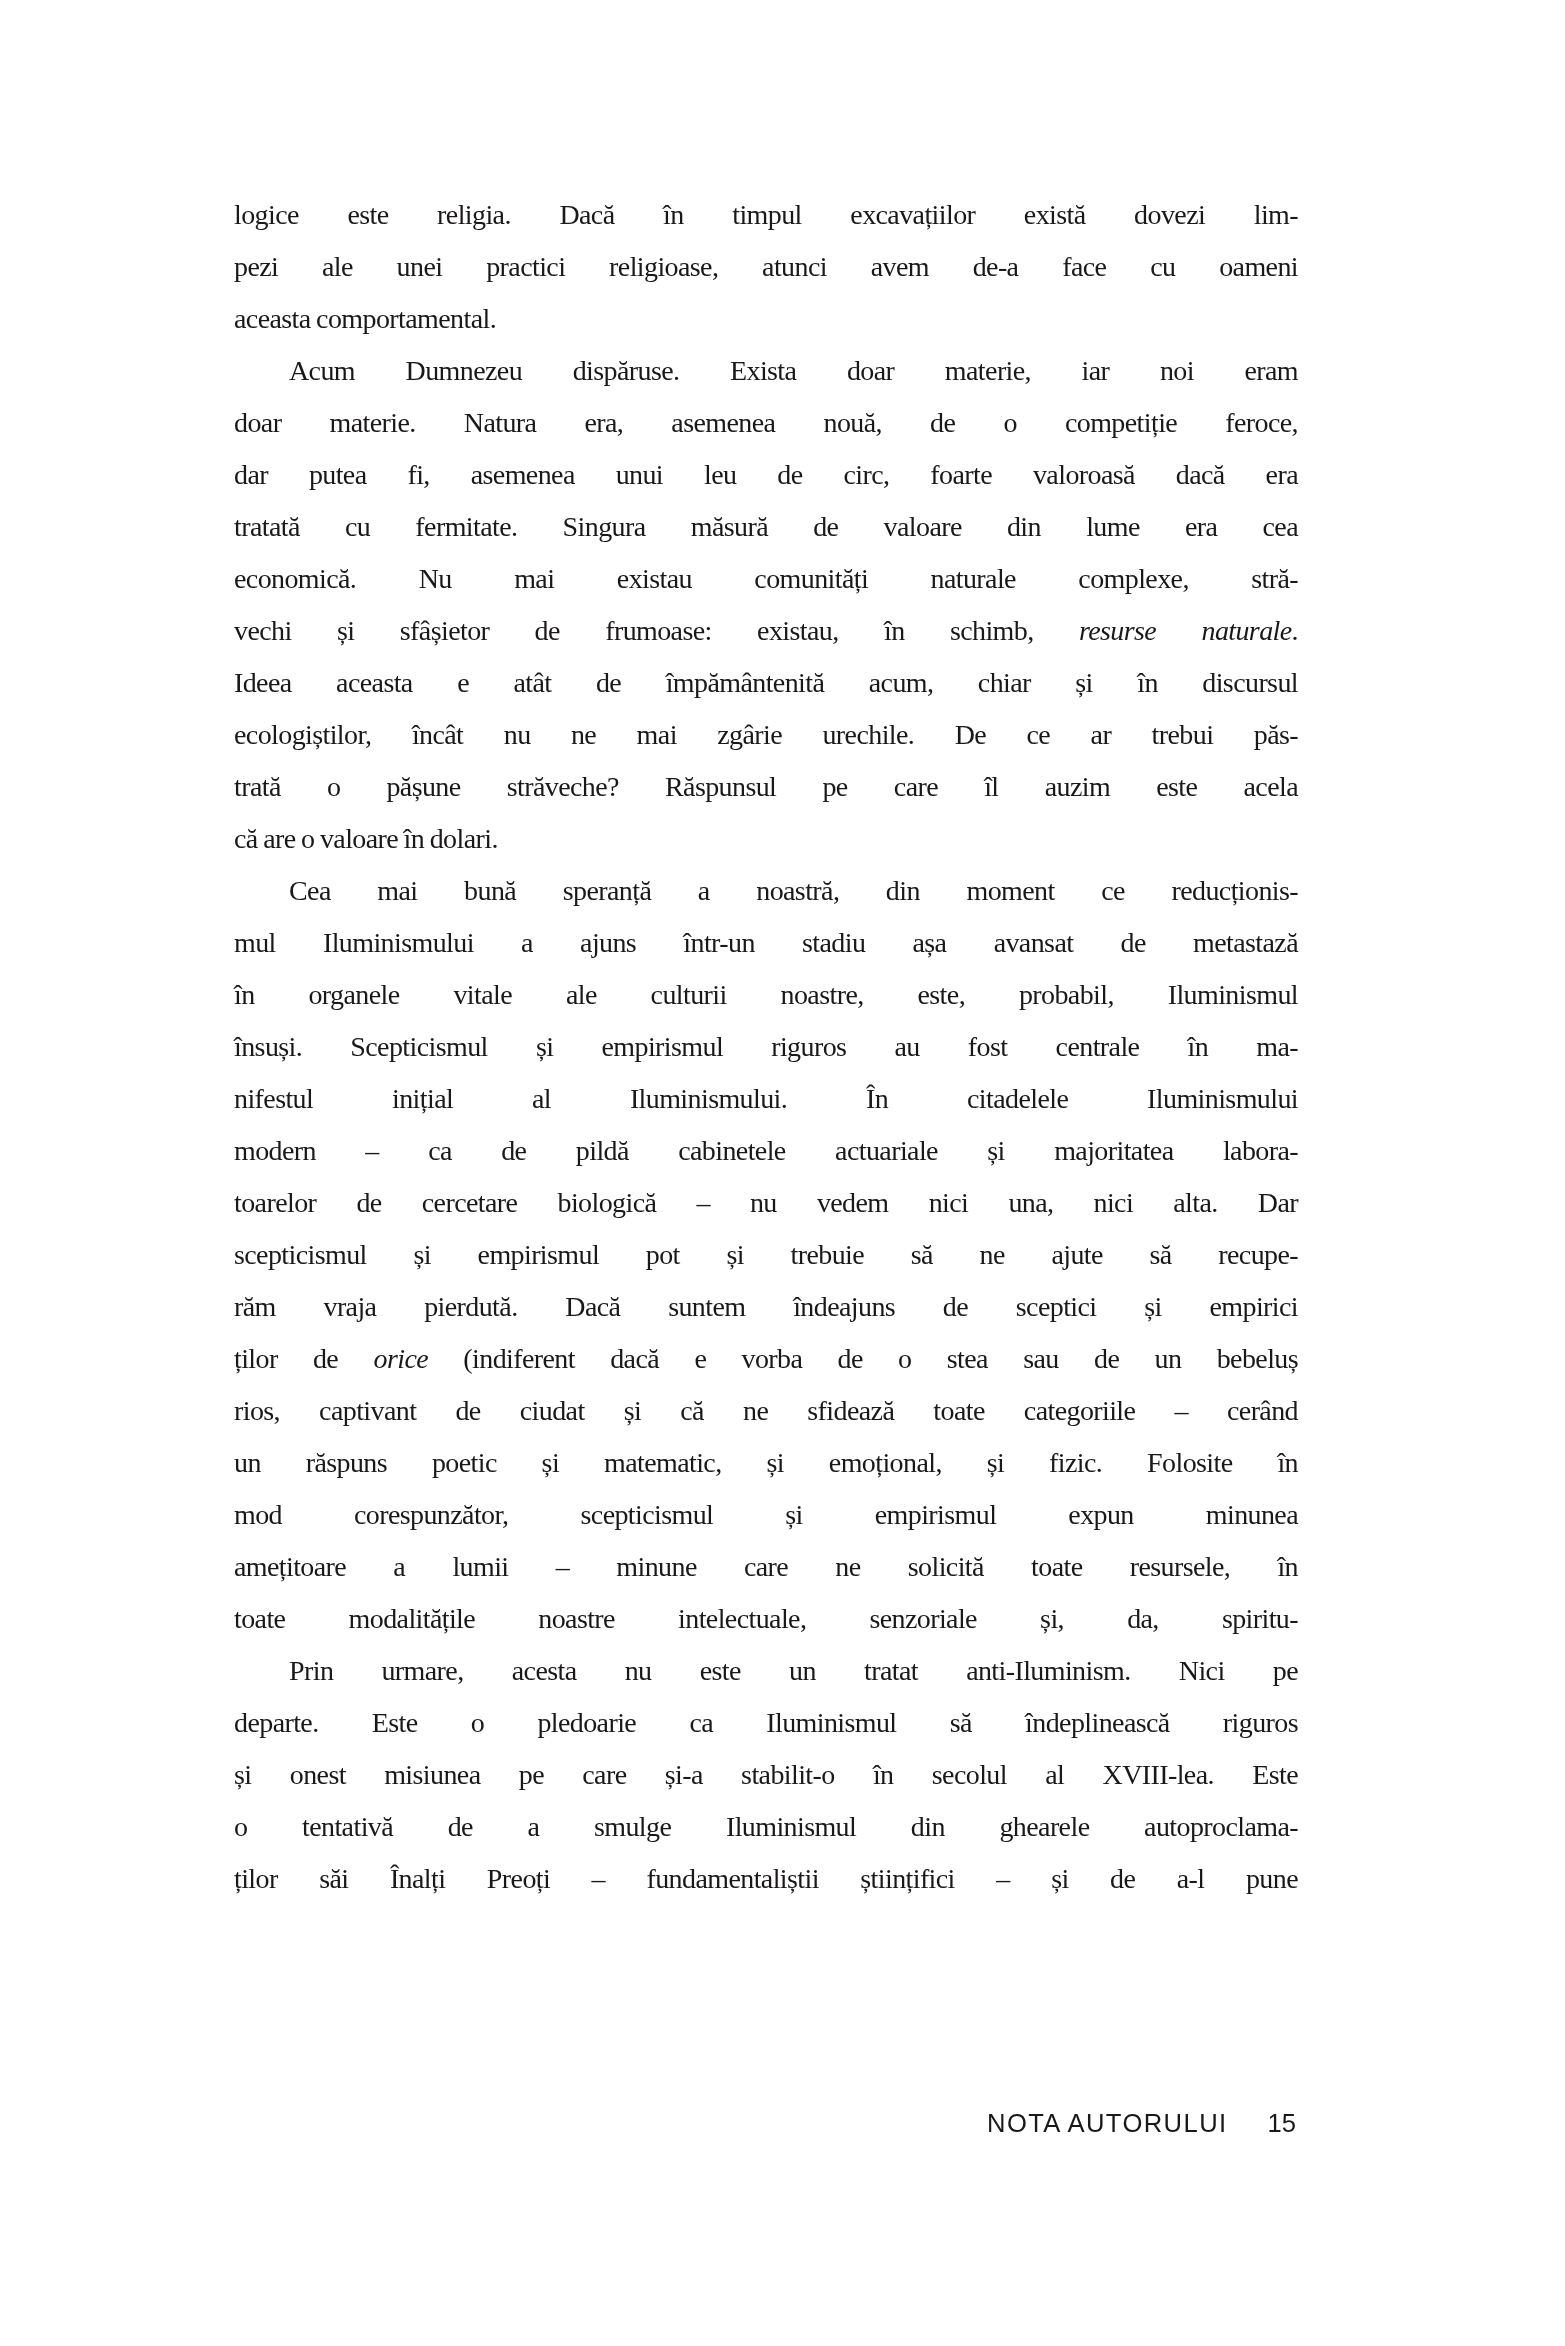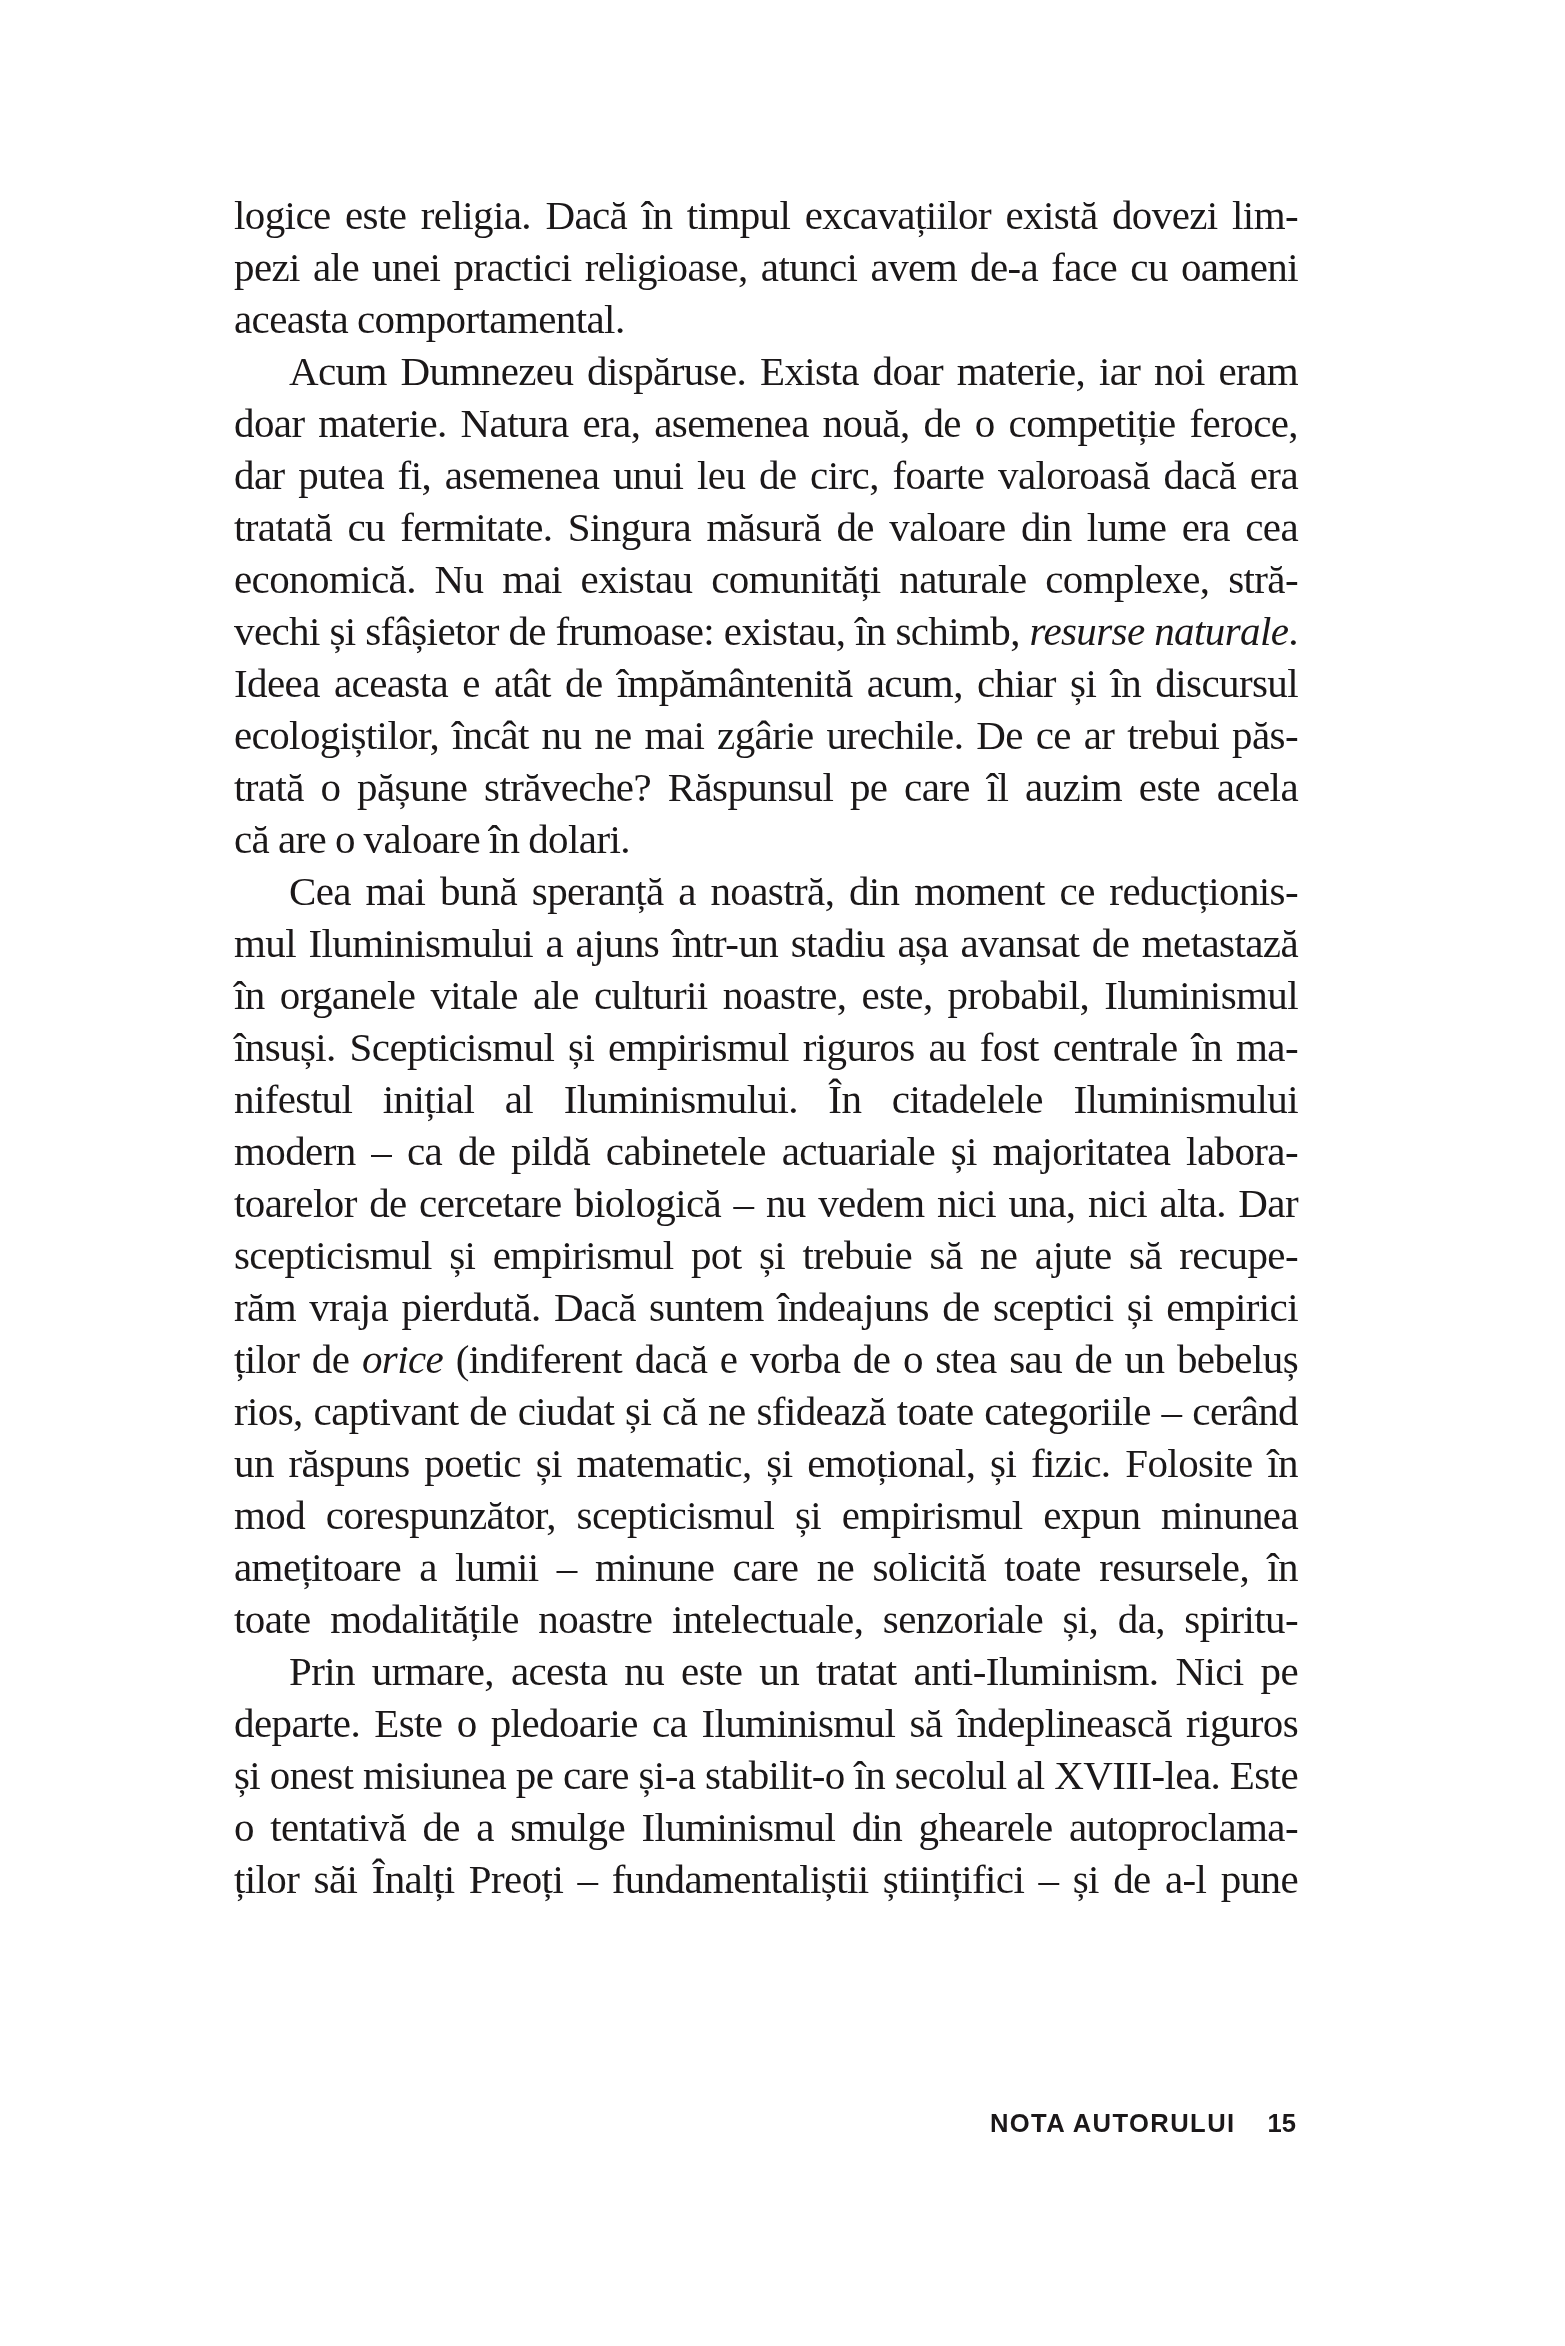--- a/index.html
+++ b/index.html
@@ -21,21 +21,21 @@
     width: 1565px;
     height: 2347px;
     background: #ffffff;
   }
   .body-text {
     position: absolute;
     left: 234px;
     top: 189px;
     width: 1064px;
     font-family: "Liberation Serif", "DejaVu Serif", serif;
-    font-size: 41px;
+    font-size: 28px;
     line-height: 52px;
     letter-spacing: -0.6px;
     word-spacing: -0.9px;
   }
   .line {
     display: block;
     height: 52px;
     white-space: nowrap;
     text-align: justify;
     text-align-last: justify;
@@ -48,26 +48,26 @@
     padding-left: 55px;
   }
   .line .it {
     font-style: italic;
   }
   .footer {
     position: absolute;
     top: 2071px;
     right: 269px;
     font-family: "Liberation Sans", "DejaVu Sans", sans-serif;
-    font-weight: bold;
+    font-weight: normal;
     font-size: 25.6px;
     letter-spacing: 1.4px;
     display: flex;
     align-items: baseline;
-    gap: 32px;
+    gap: 40px;
     color: #1b1819;
   }
   .footer .num {
     letter-spacing: 0;
     margin-top: 38px;
   }
 </style>
 </head>
 <body>
 

